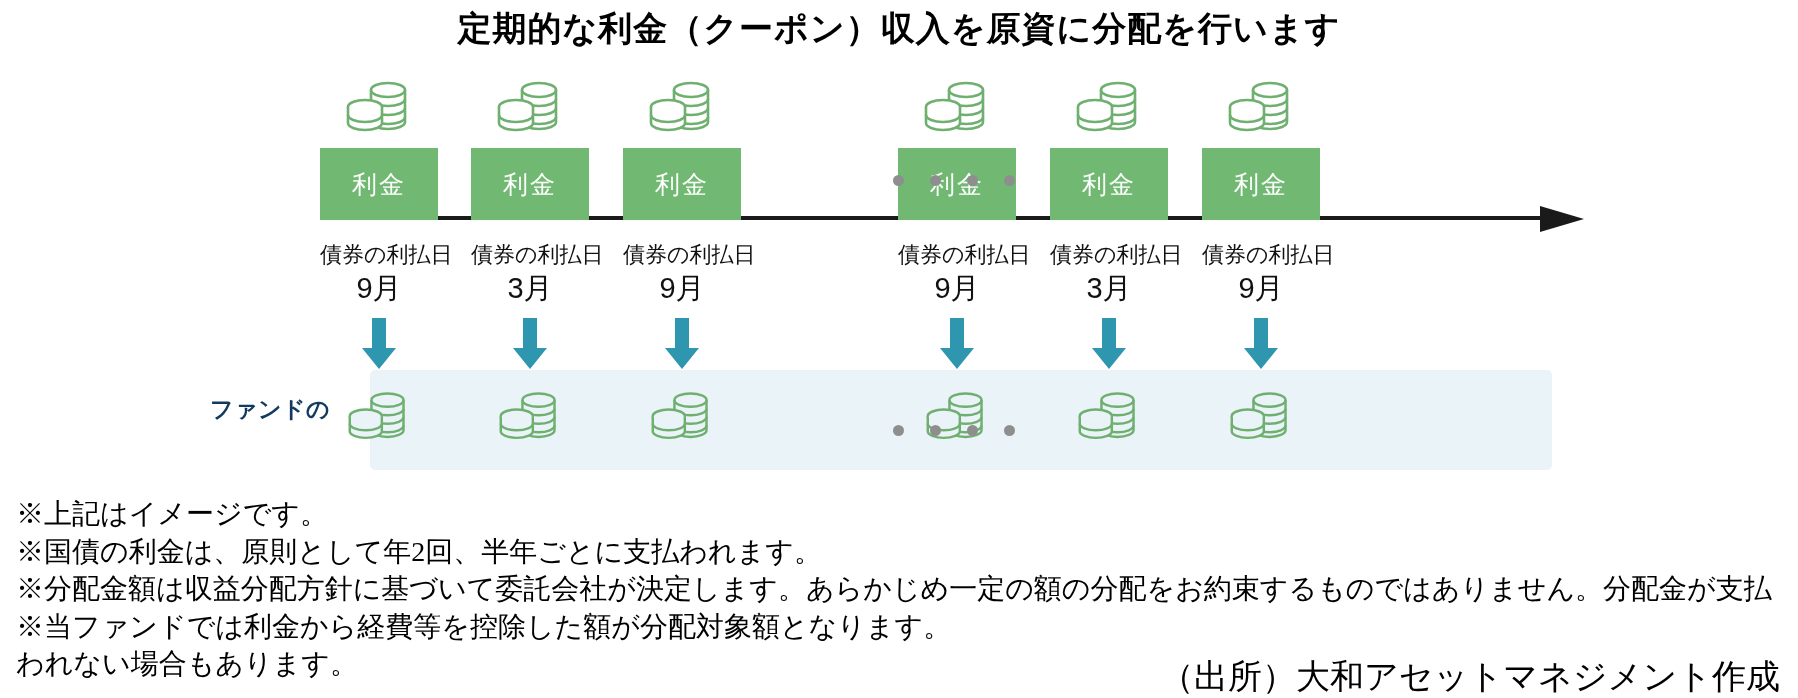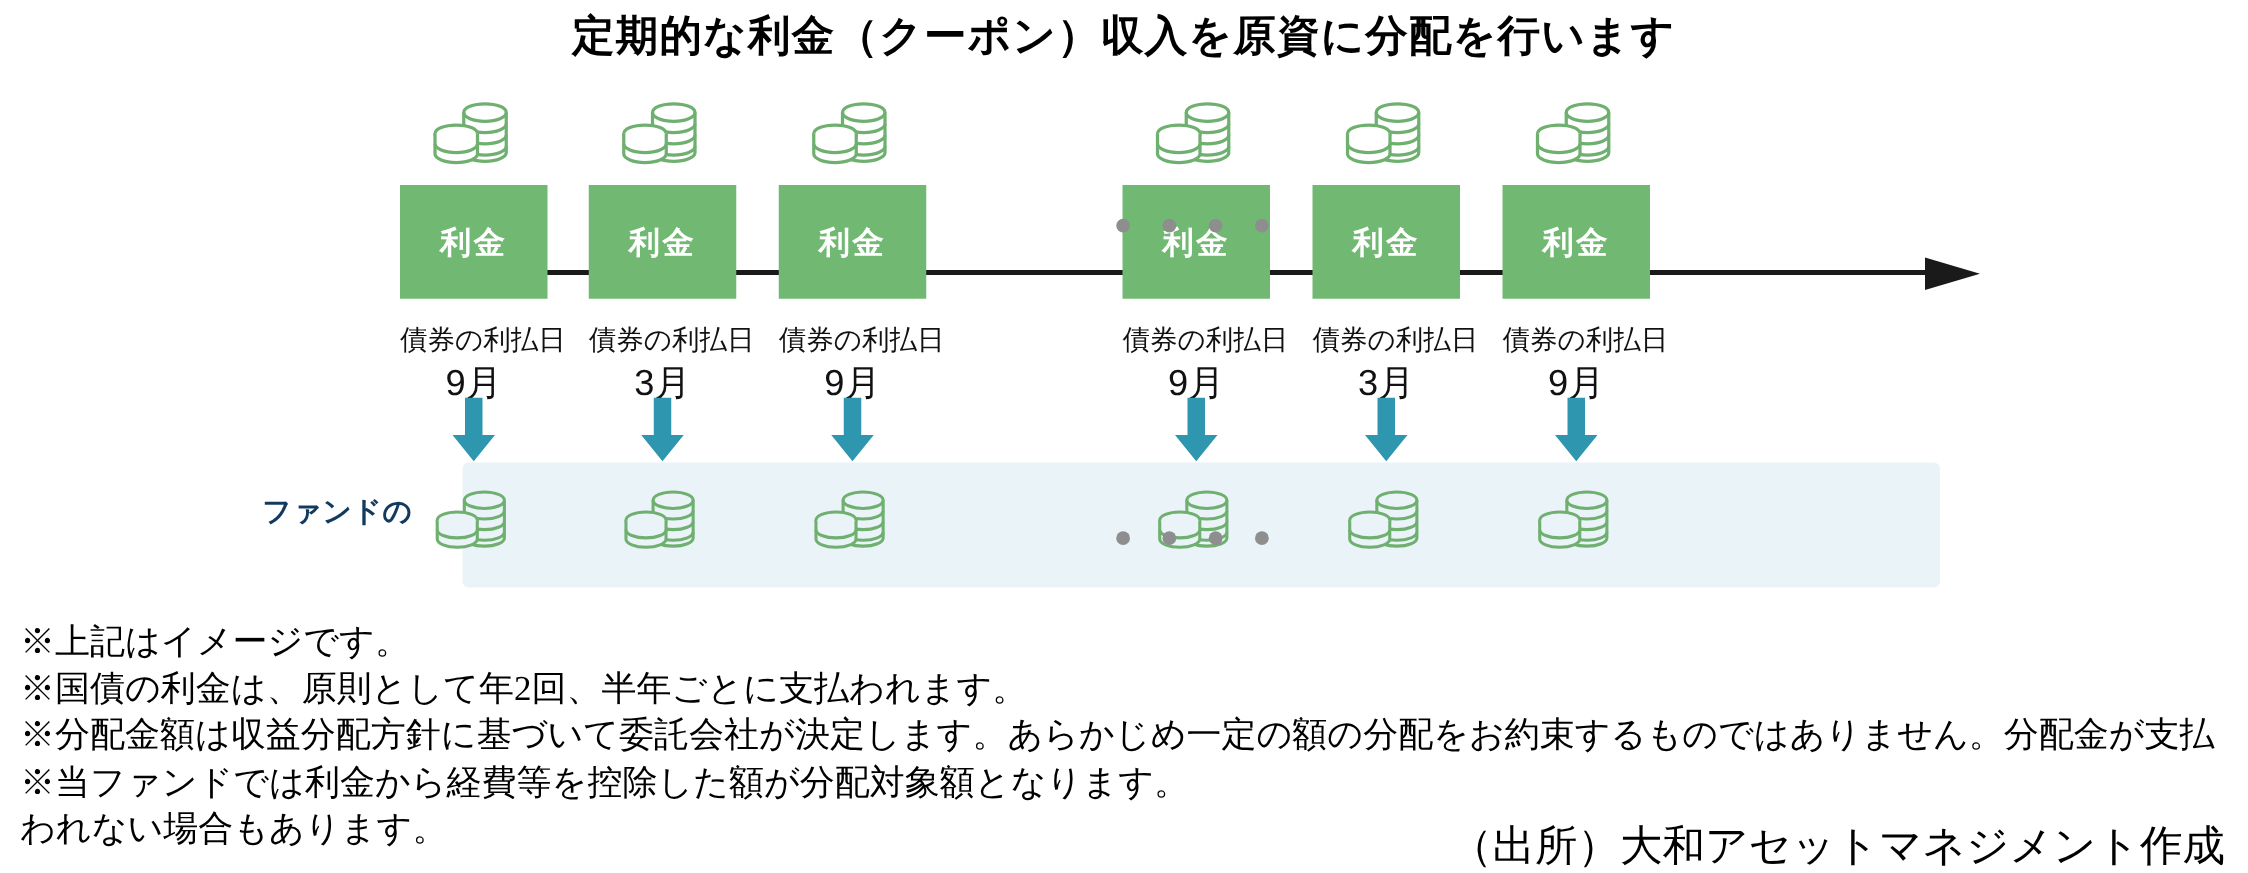--- a/index.html
+++ b/index.html
@@ -67,34 +67,34 @@
   }
   .coin-icon-top {
     height: 72px;
     display: flex;
     align-items: flex-end;
     justify-content: center;
   }
   .coupon-bar {
     margin: 6px auto 4px;
     width: 118px;
-    height: 91px;
+    height: 72px;
     background: #71b973;
     color: #ffffff;
     font-family: "Liberation Sans", "DejaVu Sans", sans-serif;
     font-size: 25px;
-    font-weight: 700;
+    font-weight: 400;
     display: flex;
     align-items: center;
     justify-content: center;
     letter-spacing: 2px;
   }
   .paydate-label {
     margin-top: 20px;
-    font-family: Liberation Mono, monospace;
+    font-family: Liberation Sans, sans-serif;
     font-size: 22px;
     line-height: 1.32;
     color: #111111;
     white-space: nowrap;
   }
   .paydate-month {
     font-family: "Liberation Sans", "DejaVu Sans", sans-serif;
     font-size: 29px;
     line-height: 1.32;
     color: #111111;

